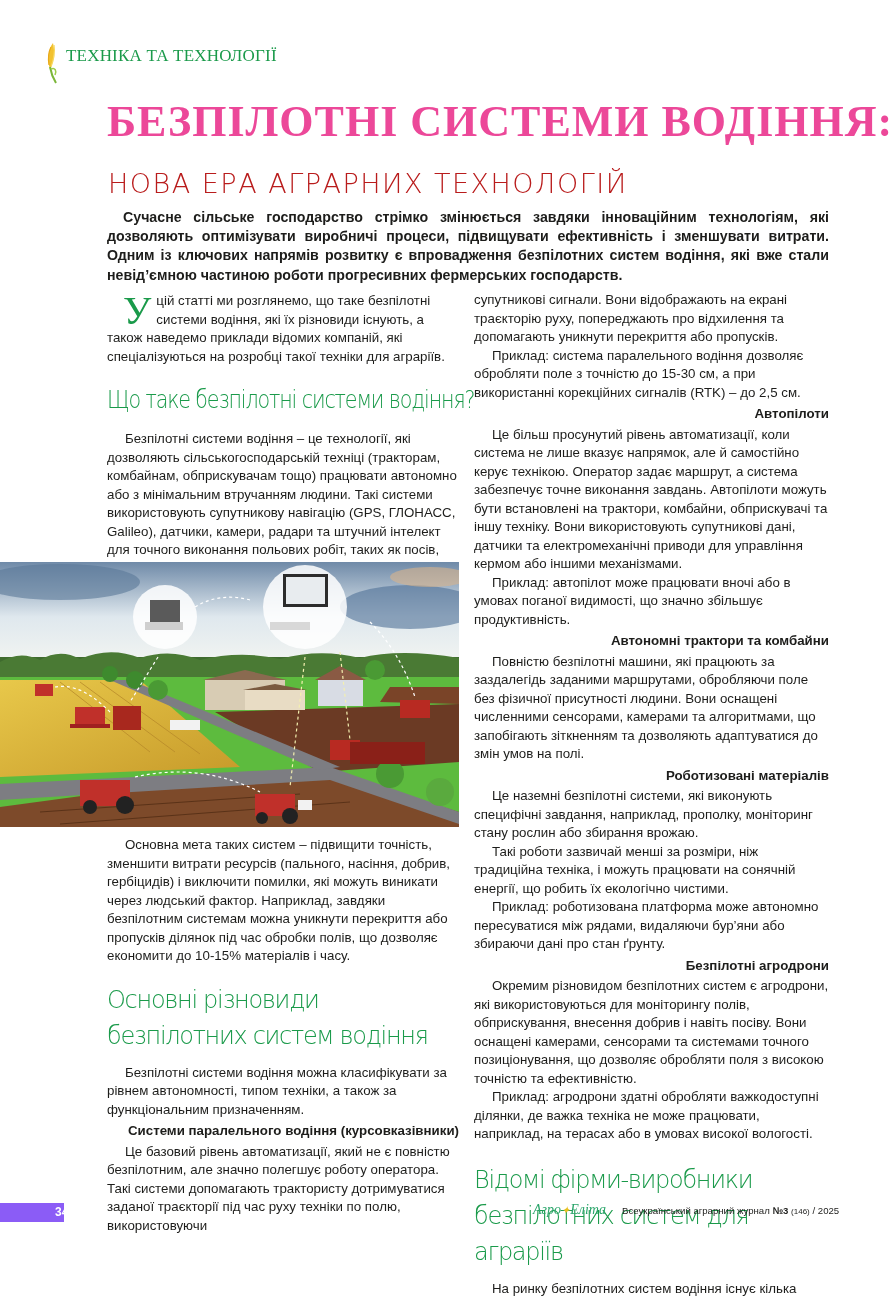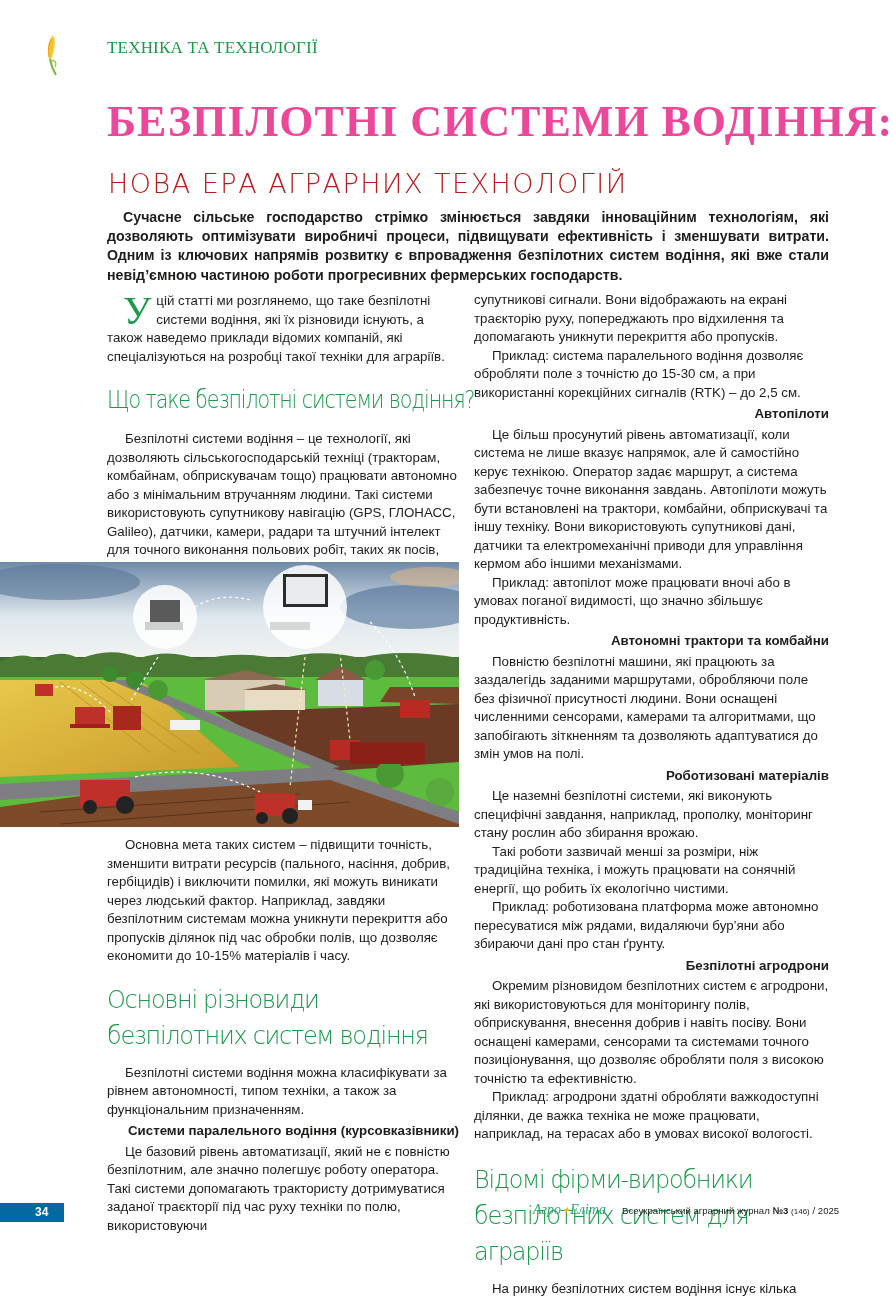--- a/index.html
+++ b/index.html
@@ -1,19 +1,19 @@
 <!DOCTYPE html>
 <html><head>
 <meta charset="utf-8">
 <style>
   * { margin:0; padding:0; box-sizing:border-box; }
   html, body { width:892px; height:1296px; background:#ffffff; overflow:hidden; }
   body { position:relative; font-family:"Liberation Sans", sans-serif; color:#1d1d1b; }
 
-  .section-tag { position:absolute; left:42px; top:28px; height:50px; display:flex; align-items:center;gap:41px; }
+  .section-tag { position:absolute; left:42px; top:36px; height:50px; display:flex; align-items:center; }
   .wheat { width:20px; height:48px; margin-right:4px; }
   .section-tag-label { font-family:"Liberation Serif", serif; font-size:17px; color:#1a9a4a; letter-spacing:0.2px; margin-top:-10px; }
 
   .main-title { position:absolute; left:107px; top:96px; font-family:"Liberation Serif", serif; font-size:44px; color:#ec4899; letter-spacing:1px; white-space:nowrap; }
   .sub-title { position:absolute; left:108px; top:168px; font-family:"DejaVu Sans", sans-serif; font-weight:200; font-size:27px; color:#b91c1c; letter-spacing:1.5px; white-space:nowrap; }
 
   .lead { position:absolute; left:107px; top:208px; width:722px; font-family:"Liberation Sans", sans-serif; font-weight:bold; font-size:14.2px; line-height:19.2px; color:#1d1d1b; text-align:justify; }
   .lead .ind { display:inline-block; width:16px; }
 
   .col { position:absolute; font-size:13.3px; line-height:18.5px; color:#1d1d1b; }
@@ -25,21 +25,21 @@
   .col-left-a { left:107px; top:292px; width:352px; }
   .dropcap { float:left; font-family:"Liberation Serif", serif; font-size:40px; line-height:34px; color:#1a9a4a; margin:2px 5px 0 16px; }
   .h2 { font-family:"DejaVu Sans", sans-serif; font-weight:200; color:#1a9a4a; letter-spacing:-1.3px; font-size:24px; line-height:36px; transform:scaleX(0.86); transform-origin:left; white-space:nowrap; }
   .h2-wrap { font-family:"DejaVu Sans", sans-serif; font-weight:200; color:#1a9a4a; letter-spacing:-1.3px; font-size:24px; line-height:36px; }
 
   .illustration { position:absolute; left:0; top:562px; width:459px; height:265px; overflow:hidden; }
 
   .col-left-b { left:107px; top:836px; width:352px; }
   .col-right { left:474px; top:291px; width:355px; }
 
-  .footer-page { position:absolute; left:0; top:1203px; width:64px; height:19px; background:#0369a1; color:#fff; font-weight:bold; font-size:12px; line-height:19px; padding-left:35px; }
+  .footer-page { position:absolute; left:0; top:1203px; width:64px; height:19px; background:#8b5cf6; color:#fff; font-weight:bold; font-size:12px; line-height:19px; padding-left:55px; }
   .footer-logo { position:absolute; left:533px; top:1202px; font-family:"Liberation Serif", serif; font-size:14px; color:#2aa56a;font-style:italic; }
   .footer-logo .star { color:#e8c020; font-size:11px; }
   .footer-journal { position:absolute; left:622px; top:1205px; font-size:9.6px; color:#1d1d1b; }
   .footer-journal b { font-weight:bold; }
   .footer-journal small { font-size:8px; }
 </style>
 </head>
 <body>
 
 <div class="section-tag">

